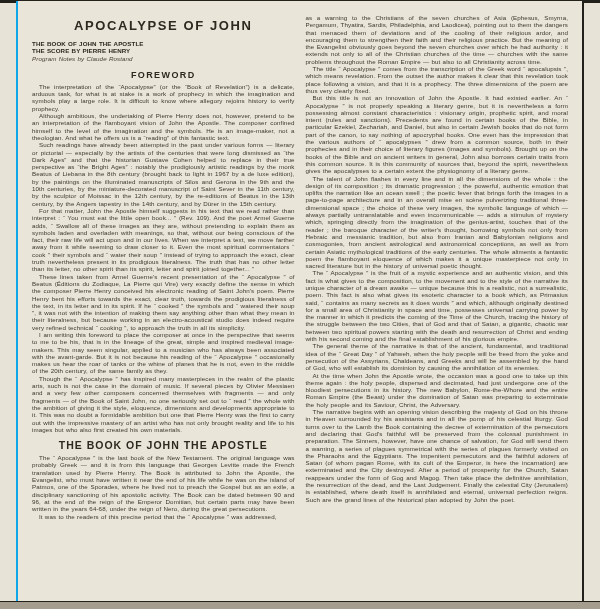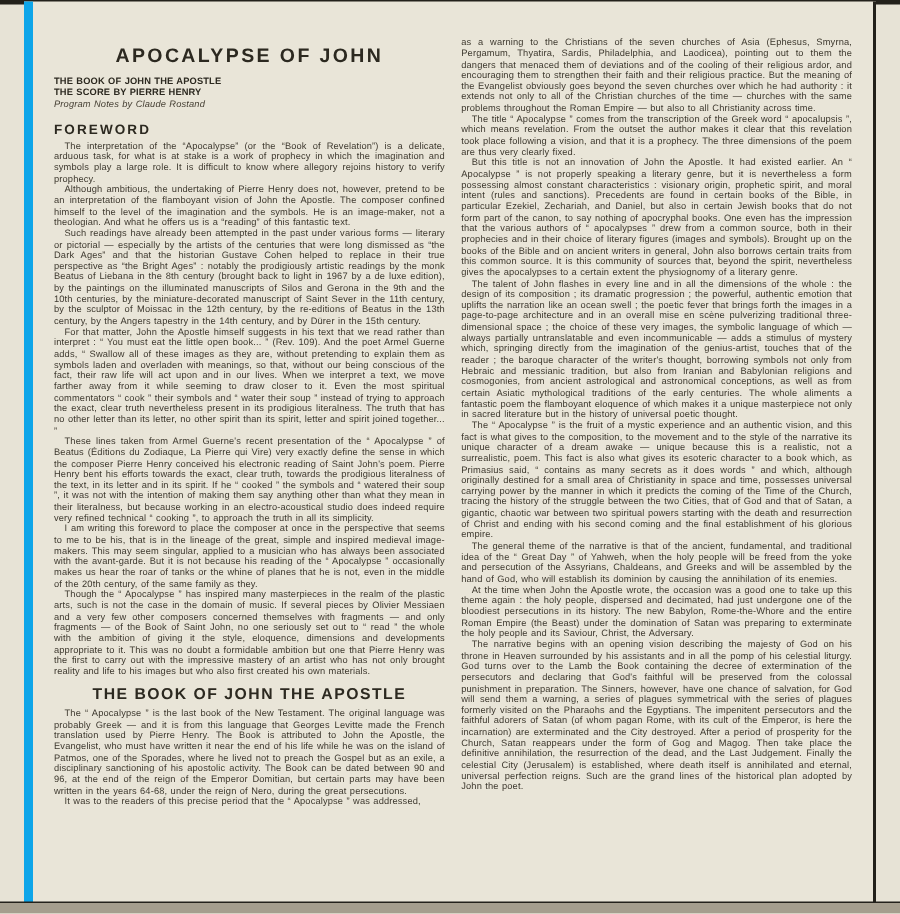--- a/index.html
+++ b/index.html
@@ -7,24 +7,24 @@
     width:600px;height:609px;overflow:hidden;position:relative;
     background:#e7e3d6;
     font-family:"Liberation Sans","DejaVu Sans",sans-serif;
     -webkit-font-smoothing:antialiased;
   }
   .top-border{position:absolute;top:0;left:0;width:600px;height:3px;background:#23211b;}
   .bottom-strip{position:absolute;bottom:0;left:0;width:600px;height:7px;background:#a59e8e;}
   .bottom-border{position:absolute;bottom:6px;left:0;width:600px;height:2px;background:#23211b;}
   .page-frame{
     position:absolute;top:1px;left:16px;right:16px;bottom:7px;
-    border-left:6px solid #0ea5e9;border-right:2px solid #23211b;
+    border-left:2px solid #0ea5e9;border-right:2px solid #23211b;
     background:#e9e5d8;
     box-sizing:border-box;
-    padding:24px 14px 4px 14px;
+    padding:13px 14px 4px 14px;
   }
   .columns{display:flex;gap:11px;height:100%;}
   .col{flex:1 1 0;min-width:0;color:#3d382e;}
   .body-text p{
     margin:0;
     font-size:6.2px;
     line-height:7.3px;
     text-align:justify;
     letter-spacing:0.1px;
     word-spacing:0.4px;
@@ -37,21 +37,21 @@
   }
   .subtitle{
     font-size:8px;font-weight:bold;letter-spacing:0.9px;line-height:10px;
     margin:0;
   }
   .byline{
     font-size:6.8px;font-style:italic;letter-spacing:0.3px;
     margin:6px 0 0 0;color:#453f33;
   }
   .section-heading{
-    font-weight:bold;color:#2c2920;
+    text-align:center;font-weight:bold;color:#2c2920;
     font-size:9px;letter-spacing:1.4px;margin:8px 0 3px 0;
   }
   .book-heading{
     text-align:center;font-weight:bold;color:#2c2920;
     font-size:10.5px;letter-spacing:1px;margin:6px 0 3px 0;
   }
 </style>
 </head>
 <body>
 

